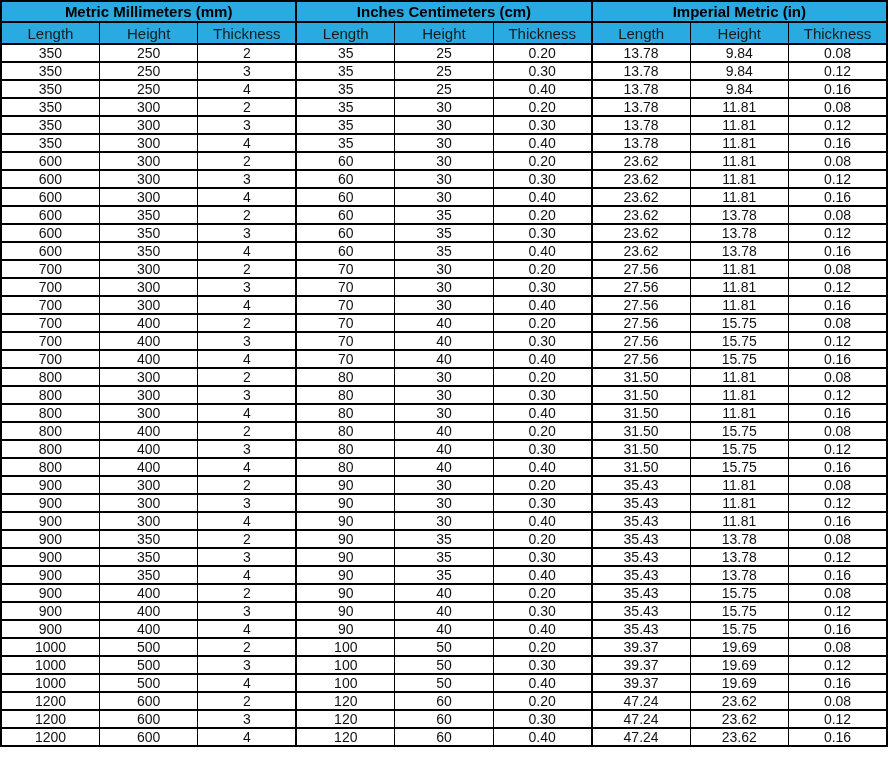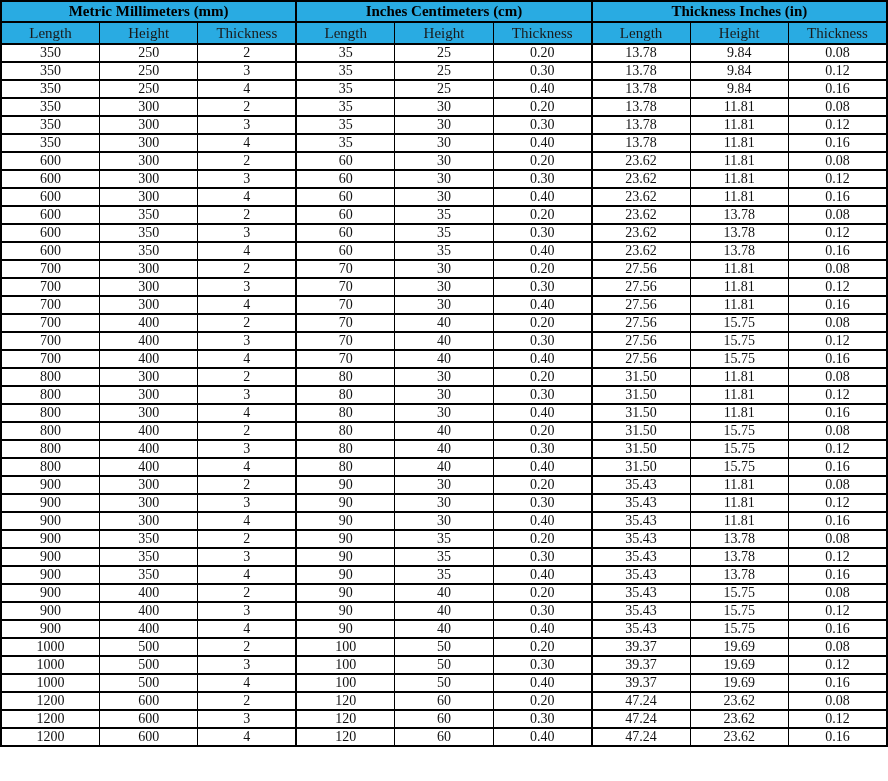--- a/index.html
+++ b/index.html
@@ -6,21 +6,21 @@
     margin: 0;
     padding: 0;
     background: #ffffff;
     overflow: hidden;
   }
   table.conv {
     width: 888px;
     height: 585px;
     border-collapse: collapse;
     table-layout: fixed;
-    font-family: Liberation Serif, serif;
+    font-family: Liberation Sans, sans-serif;
     background: #ffffff;
     border: 2px solid #000000;
   }
   table.conv th, table.conv td {
     border-top: 2px solid #000000;
     border-bottom: 2px solid #000000;
     border-left: 1px solid #000000;
     border-right: 1px solid #000000;
     text-align: center;
     vertical-align: middle;
@@ -56,21 +56,21 @@
   }
 </style>
 </head>
 <body>
 
 <table class="conv">
   <thead>
     <tr class="group-row">
       <th colspan="3">Metric Millimeters (mm)</th>
       <th colspan="3" class="sep">Inches Centimeters (cm)</th>
-      <th colspan="3" class="sep">Thickness Inches (in)</th>
+      <th colspan="3" class="sep">Imperial Metric (in)</th>
     </tr>
     <tr class="colhead-row">
       <th>Length</th>
       <th>Height</th>
       <th>Thickness</th>
       <th class="sep">Length</th>
       <th>Height</th>
       <th>Thickness</th>
       <th class="sep">Length</th>
       <th>Height</th>

